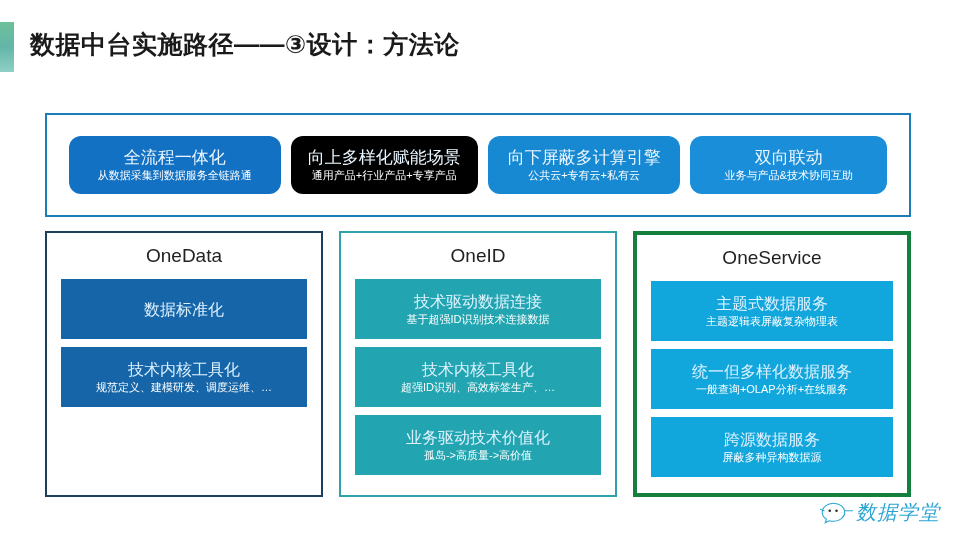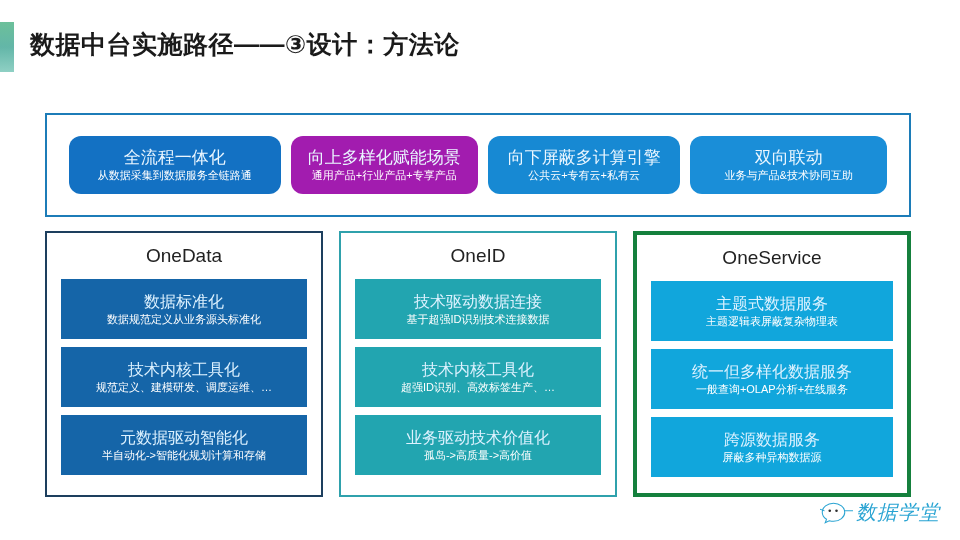--- a/index.html
+++ b/index.html
@@ -30,21 +30,21 @@
   }
   .top-row { position:absolute; left:0; top:0; width:100%; height:100%;
              display:flex; align-items:center; padding:0 22px; }
   .top-card {
     height:58px; margin-right:10px;
     display:flex; flex-direction:column; align-items:center; justify-content:center;
     padding:4px 8px; overflow:hidden;border-radius:12px;
   }
   .top-card:last-child { margin-right:0; }
   .tc-0 { background:#1371c3; width:222px; }
-  .tc-1 { background:#a21caf; width:196px; }
+  .tc-1 { background:#000000; width:196px; }
   .tc-2 { background:#1789d3; width:202px; }
   .tc-3 { background:#1a8ed8; width:206px; }
   .tc-title { font-size:17px; color:#eaf6ff; font-weight:400; line-height:21px; white-space:nowrap; }
   .tc-sub   { font-size:11px; color:#ffffff; line-height:15px; white-space:nowrap; }
 
   
   .columns { position:absolute; left:45px; top:231px; width:866px; height:266px;
              display:flex; justify-content:space-between; }
   .column { width:278px; height:266px; background:#ffffff; padding:8px 14px 12px; }
   .col-0 { border:2px solid #1d3f5e; }
@@ -109,29 +109,24 @@
     </div>
   </div>
 
   <div class="columns">
 
     <div class="column col-0">
       <div class="col-head">OneData</div>
       <div class="col-items">
         <div class="pill p-onedata">
           <span class="pill-title">数据标准化</span>
-          <span class="pill-sub">数据规范定义从业务源头标准化</span>
         </div>
         <div class="pill p-onedata">
           <span class="pill-title">技术内核工具化</span>
           <span class="pill-sub">规范定义、建模研发、调度运维、…</span>
-        </div>
-        <div class="pill p-onedata">
-          <span class="pill-title">元数据驱动智能化</span>
-          <span class="pill-sub">半自动化-&gt;智能化规划计算和存储</span>
         </div>
       </div>
     </div>
 
     <div class="column col-1">
       <div class="col-head">OneID</div>
       <div class="col-items">
         <div class="pill p-oneid">
           <span class="pill-title">技术驱动数据连接</span>
           <span class="pill-sub">基于超强ID识别技术连接数据</span>

